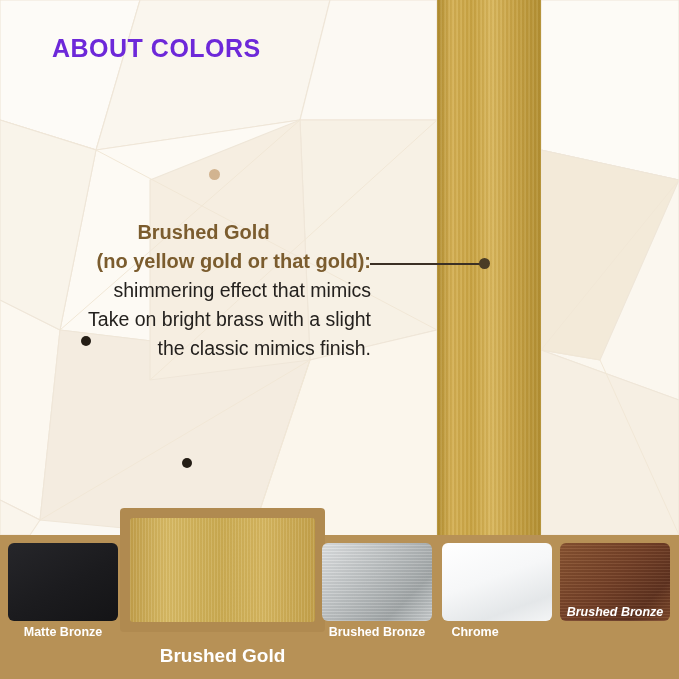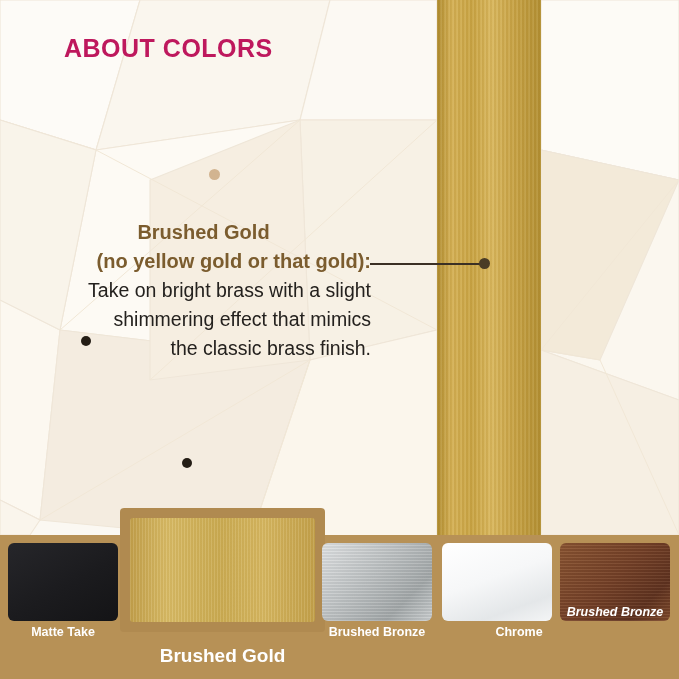--- a/index.html
+++ b/index.html
@@ -21,26 +21,26 @@
   .bg-poly {
     position: absolute;
     inset: 0;
     width: 679px;
     height: 679px;
   }
 
   
   .page-title {
     position: absolute;
-    left: 64px;
+    left: 52px;
     top: 34px;
     font-size: 25px;
     font-weight: bold;
     letter-spacing: 0.5px;
-    color: #be185d;
+    color: #6d28d9;
     white-space: nowrap;
   }
 
   
   .callout {
     position: absolute;
     left: 36px;
     top: 218px;
     width: 335px;
     text-align: right;
@@ -194,21 +194,21 @@
       linear-gradient(135deg, #dfe1e2 0%, #b9bdbe 45%, #9fa4a5 75%, #c9cdce 100%);
   }
   .lb-nickel { left: 312px; top: 625px; width: 130px; }
 
   
   .sw-chrome {
     left: 442px; top: 543px;
     width: 110px; height: 78px;
     background: linear-gradient(160deg, #ffffff 0%, #f6f7f8 45%, #e4e7e9 78%, #f4f5f6 100%);
   }
-  .lb-chrome { left: 464px; top: 625px; width: 110px; }
+  .lb-chrome { left: 420px; top: 625px; width: 110px; }
 
   
   .sw-bronze {
     left: 560px; top: 543px;
     width: 110px; height: 78px;
     background:
       repeating-linear-gradient(0deg,
         rgba(255,220,180,0.16) 0px,
         rgba(255,255,255,0.00) 1px,
         rgba(60,28,12,0.22) 2px,
@@ -258,32 +258,32 @@
 
   <span class="dot tan dot-a"></span>
   <span class="dot dark dot-b"></span>
   <span class="dot dark dot-c"></span>
 
   <div class="gold-column"></div>
 
   <div class="callout">
     <span class="hl l1">Brushed Gold</span>
     <span class="hl">(no yellow gold or that gold):</span>
+    <span class="body-line">shimmering effect that mimics</span>
     <span class="body-line">Take on bright brass with a slight</span>
-    <span class="body-line">shimmering effect that mimics</span>
-    <span class="body-line">the classic brass finish.</span>
+    <span class="body-line">the classic mimics finish.</span>
   </div>
 
   <div class="leader-line"></div>
   <div class="leader-dot"></div>
 
   <div class="swatch-bar"></div>
 
   <div class="swatch sw-black"></div>
-  <div class="swatch-label lb-black">Matte Take</div>
+  <div class="swatch-label lb-black">Matte Bronze</div>
 
   <div class="sw-gold-frame"></div>
   <div class="sw-gold"></div>
   <div class="swatch-label lb-gold">Brushed Gold</div>
 
   <div class="swatch sw-nickel"></div>
   <div class="swatch-label lb-nickel">Brushed Bronze</div>
 
   <div class="swatch sw-chrome"></div>
   <div class="swatch-label lb-chrome">Chrome</div>

